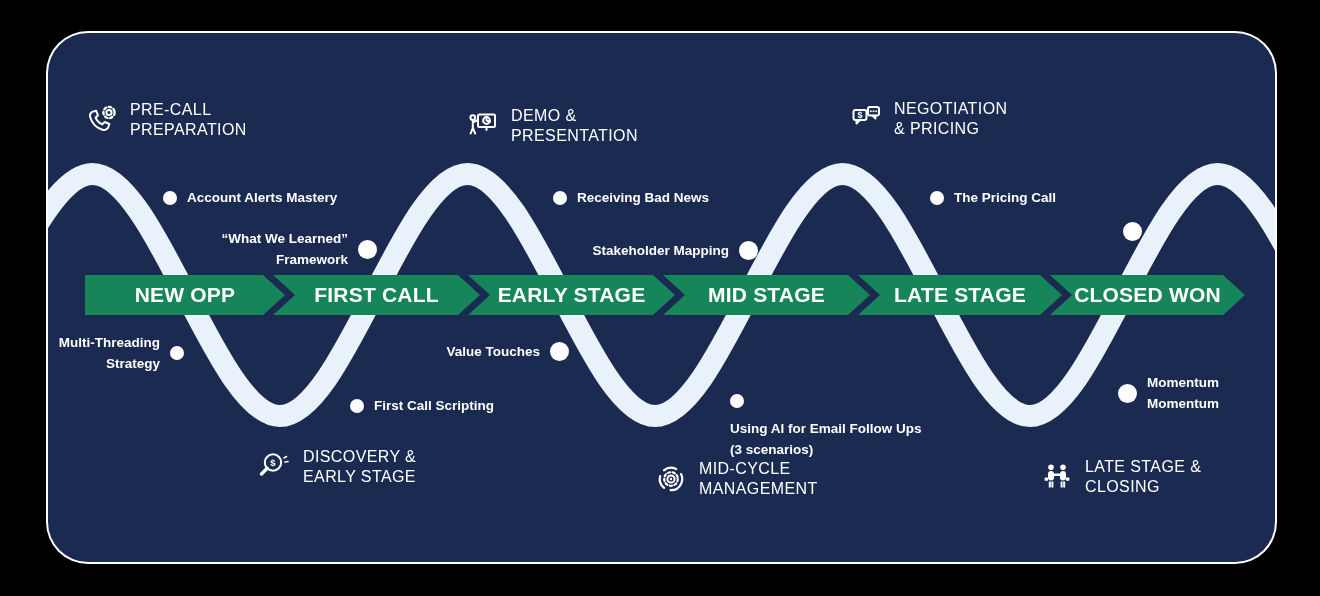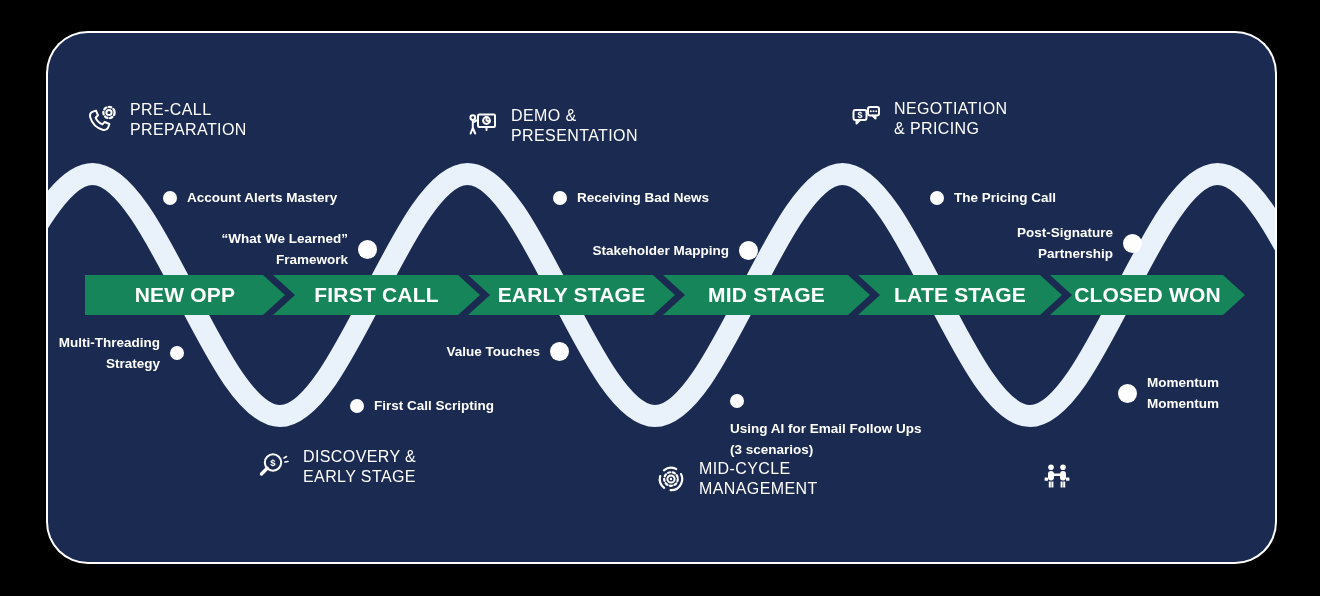--- a/index.html
+++ b/index.html
@@ -153,20 +153,24 @@
         <rect x="20" y="11" width="6" height="9.5" rx="3"></rect>
         <rect x="12" y="13.5" width="10" height="2.6" rx="1.3"></rect>
         <rect x="8.8" y="21.5" width="2" height="6"></rect>
         <rect x="11.4" y="21.5" width="2" height="6"></rect>
         <rect x="20.6" y="21.5" width="2" height="6"></rect>
         <rect x="23.2" y="21.5" width="2" height="6"></rect>
         <rect x="4.6" y="17.5" width="3.4" height="3.2" rx="0.5"></rect>
         <rect x="26" y="17.5" width="3.4" height="3.2" rx="0.5"></rect>
       </svg>
     </span>
+    <div class="section-label">
+      <span>LATE STAGE &amp;</span>
+      <span>CLOSING</span>
+    </div>
   </div>
 
   <div class="tp" style="left:163px;top:187px">
     <span class="dot sm"></span>
     <span class="tp-label">
         <span>Account Alerts Mastery</span>
       </span>
   </div>
 
   <div class="tp rev" style="right:943px;top:228px">
@@ -223,24 +227,20 @@
 
   <div class="tp" style="left:930px;top:187px">
     <span class="dot sm"></span>
     <span class="tp-label">
         <span>The Pricing Call</span>
       </span>
   </div>
 
   <div class="tp rev" style="right:178px;top:222px">
     <span class="dot lg"></span>
-    <span class="tp-label">
-        <span>Post-Signature</span>
-        <span>Partnership</span>
-      </span>
   </div>
 
 
   <div class="tp" style="left:1118px;top:372px">
     <span class="dot lg"></span>
     <span class="tp-label">
         <span>Momentum</span>
         <span>Momentum</span>
       </span>
   </div>

